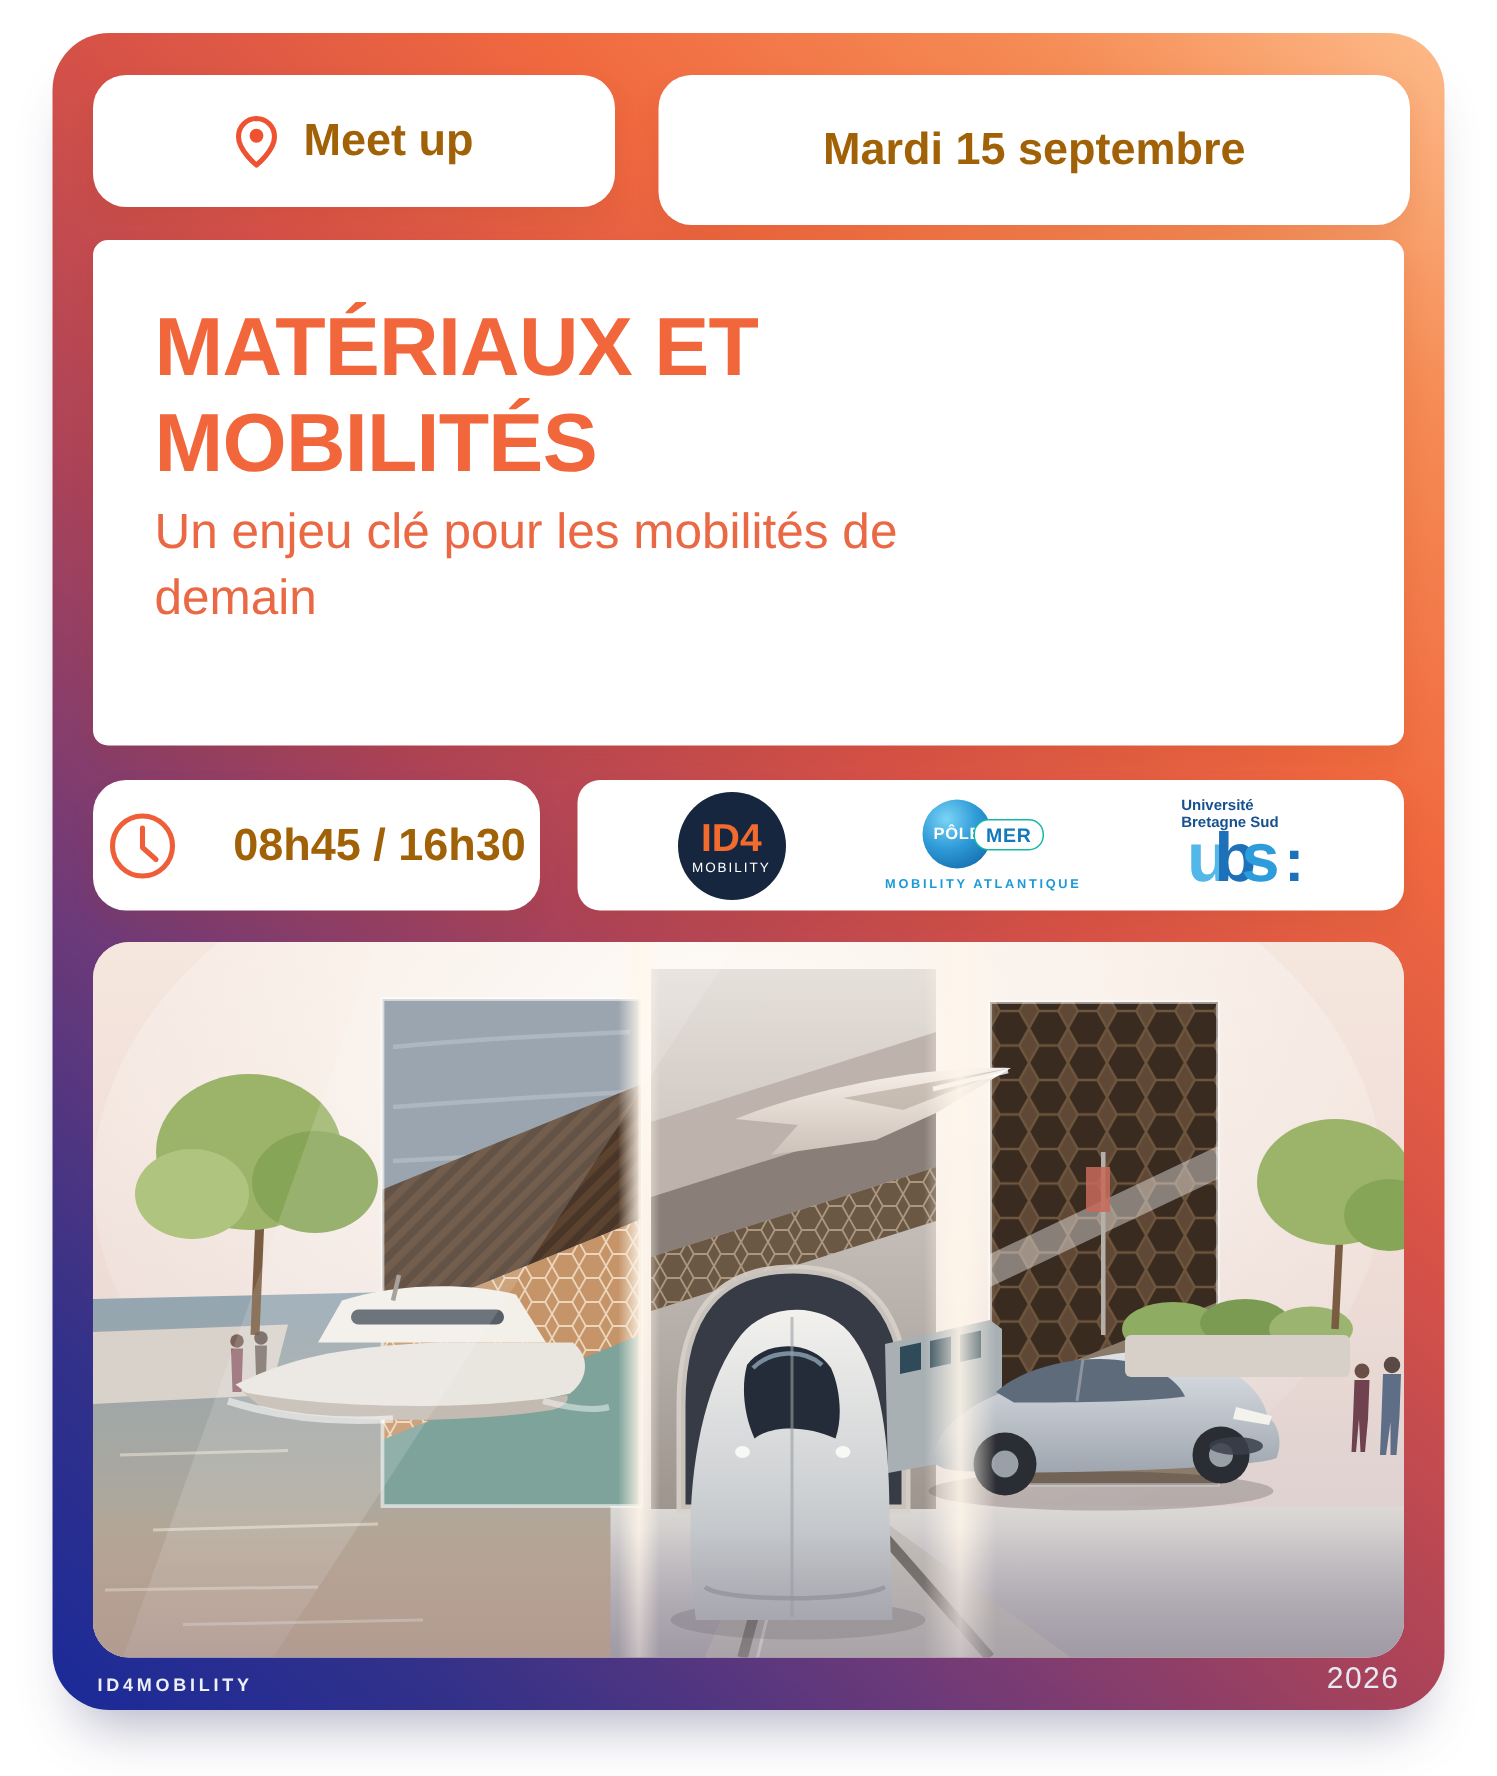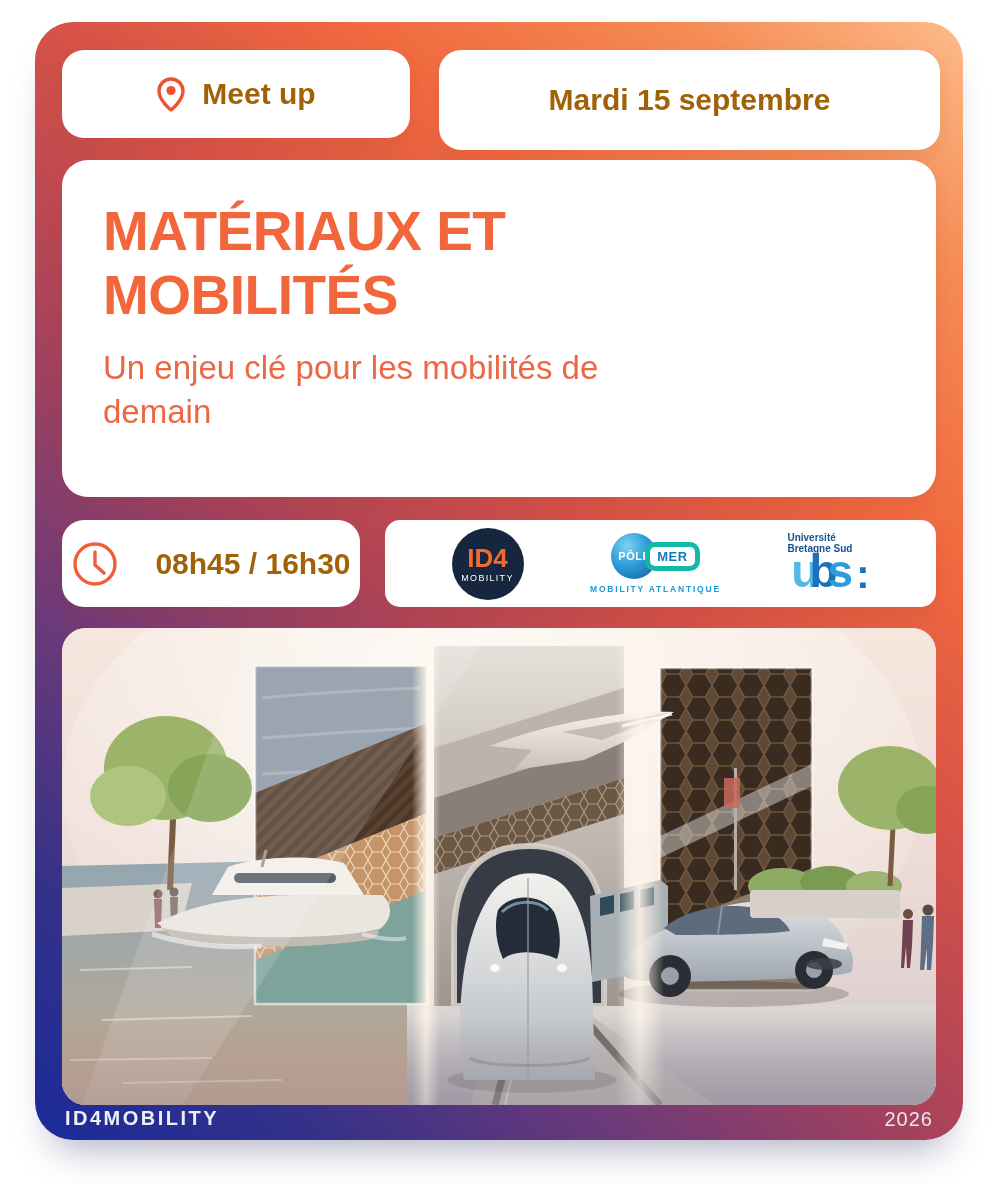--- a/index.html
+++ b/index.html
@@ -15,29 +15,29 @@
     position:absolute;background:#ffffff;border-radius:22px;
     display:flex;align-items:center;justify-content:center;gap:16px;
     color:#a16207;font-weight:700;font-size:30px;
     box-shadow:0 8px 16px rgba(150,55,20,.10);
   }
   .pill-meetup{left:27px;top:28px;width:348px;height:88px;}
   .pill-date{left:404px;top:28px;width:501px;height:100px;}
   .pill-time{left:27px;top:498px;width:298px;height:87px;gap:36px;}
   .content-card{
     position:absolute;left:27px;top:138px;width:874px;height:337px;
-    background:#ffffff;border-radius:26px;box-sizing:border-box;
+    background:#ffffff;border-radius:10px;box-sizing:border-box;
     padding:40px 40px 0 41px;box-shadow:0 8px 16px rgba(150,55,20,.10);
   }
   .title{
     margin:0;max-width:600px;font-size:55px;line-height:1.16;font-weight:700;
     letter-spacing:-.5px;color:#F2663C;
   }
   .subtitle{
-    margin:18px 0 0 0;max-width:540px;font-size:33px;line-height:1.36;
+    margin:4px 0 0 0;max-width:540px;font-size:33px;line-height:1.36;
     font-weight:400;color:#EA6843;
   }
   .logos-card{
     position:absolute;left:350px;top:498px;width:551px;height:87px;
     background:#ffffff;border-radius:15px;
     display:flex;align-items:center;justify-content:space-evenly;
     box-shadow:0 8px 16px rgba(150,55,20,.10);
   }
   
   .logo-emc2{display:flex;align-items:center;gap:3px;}
@@ -49,37 +49,37 @@
   .id4-top{font-size:26px;font-weight:700;color:#F26A2E;letter-spacing:0;line-height:1;}
   .id4-bottom{font-size:9px;font-weight:400;color:#ffffff;letter-spacing:1.3px;margin-top:2px;}
   
   .logo-polemer{display:flex;flex-direction:column;align-items:center;}
   .pm-row{display:flex;align-items:center;height:46px;}
   .pm-circle{width:46px;height:46px;border-radius:50%;
     background:radial-gradient(circle at 35% 28%,#7AD4F6 0%,#2F9BD8 45%,#0B5C9E 100%);
     display:flex;align-items:center;justify-content:center;}
   .pm-circle span{color:#ffffff;font-size:11px;font-weight:700;letter-spacing:.5px;}
   .pm-mer{margin-left:-12px;background:#ffffff;color:#1479BC;font-size:13px;font-weight:700;
-    padding:2px 7px;border-radius:10px;border:5px solid #14b8a6;letter-spacing:.5px;}
+    padding:2px 7px;border-radius:10px;border:1px solid #14b8a6;letter-spacing:.5px;}
   .pm-region{font-size:8.5px;font-weight:700;color:#1B9AD7;letter-spacing:1.8px;margin-top:5px;}
   
   .logo-ubs{display:flex;flex-direction:column;align-items:flex-end;}
   .ubs-caption{font-size:10px;font-weight:700;color:#17518F;line-height:1.05;text-align:left;margin-right:17px;}
   .ubs-caption span{display:block;}
   .ubs-letters{display:flex;align-items:flex-end;margin-top:-6px;font-weight:700;line-height:1;}
   .ubs-u{font-size:46px;color:#53B7E8;}
   .ubs-b{font-size:46px;color:#1D71B8;margin-left:-10px;}
   .ubs-s{font-size:46px;color:#2D9CDB;margin-left:-10px;}
   .ubs-colon{font-size:40px;color:#1D71B8;margin-left:3px;}
   
   .hero{position:absolute;left:27px;top:606px;width:874px;height:477px;
     border-radius:24px;overflow:hidden;background:#E8DCD6;}
   
   .footer-brand{position:absolute;left:30px;bottom:10px;color:#EDEFF6;
-    font-size:20px;font-weight:600;letter-spacing:2.5px;}
+    font-size:12px;font-weight:600;letter-spacing:2.5px;}
   .footer-year{position:absolute;right:30px;bottom:9px;color:#E6E9F2;
     font-size:20px;font-weight:500;letter-spacing:1px;}
 </style>
 </head>
 <body>
 
 <div class="page">
   <div class="card">
 
     <div class="pill pill-meetup">

